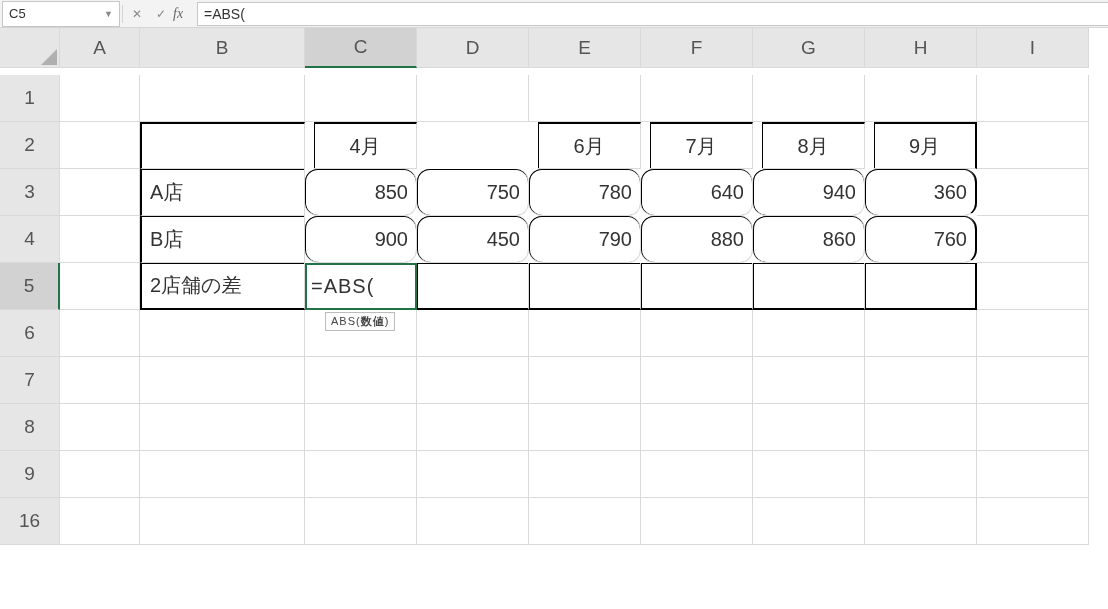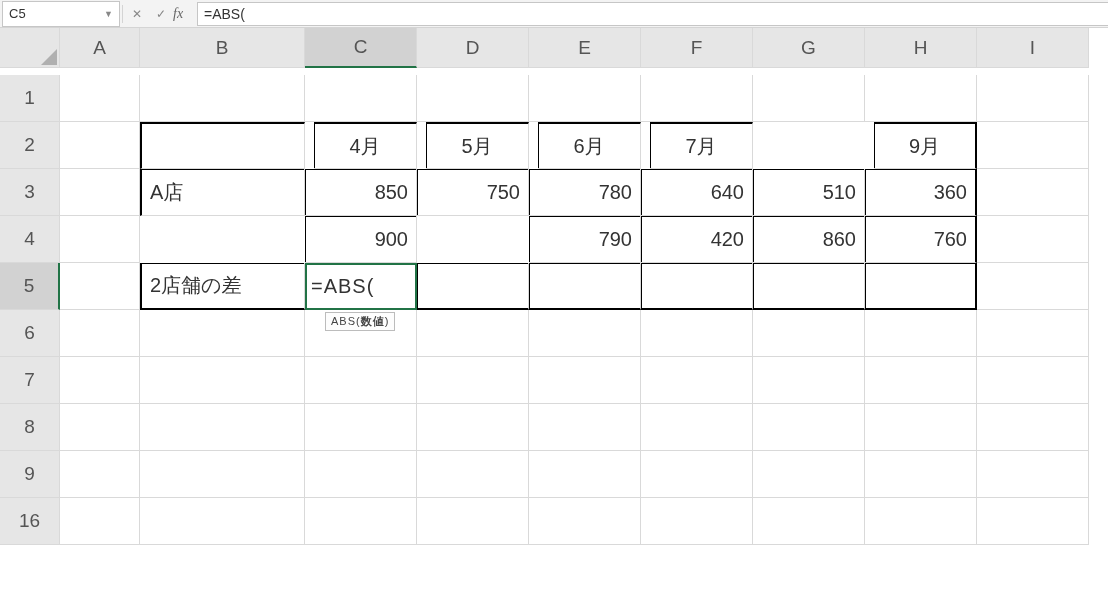--- a/index.html
+++ b/index.html
@@ -109,21 +109,21 @@
   .rowhead.active { background: #d2d2d2; border-right: 2px solid #217346; }
 
   .cell {
     background: #fff;
     position: relative;
     display: flex;
     align-items: center;
     padding: 0 8px;
     font-size: 20px;
   }
-  .cell.num { justify-content: flex-end; }
+  .cell.num { justify-content: flex-end; border-radius: 13px; }
   .cell.ctr { justify-content: center; }
   .cell.lft { justify-content: flex-start; }
 
   
   .bt { border-top: 2px solid #000 !important; }
   .bl { border-left: 2px solid #000 !important; }
   .br { border-right: 2px solid #000 !important; }
   .bb { border-bottom: 2px solid #000 !important; }
   .bti { box-shadow: inset 0 1px 0 #000; }
   .bli { box-shadow: inset 1px 0 0 #000; margin-left: 9px; }
@@ -196,42 +196,44 @@
   <div class="cell" style="grid-column:6;grid-row:2"></div>
   <div class="cell" style="grid-column:7;grid-row:2"></div>
   <div class="cell" style="grid-column:8;grid-row:2"></div>
   <div class="cell" style="grid-column:9;grid-row:2"></div>
   <div class="cell" style="grid-column:10;grid-row:2"></div>
 
   <div class="rowhead" style="grid-row:3">2</div>
   <div class="cell" style="grid-column:2;grid-row:3"></div>
   <div class="cell bt bl" style="grid-column:3;grid-row:3"></div>
   <div class="cell ctr bt bli" style="grid-column:4;grid-row:3">4月</div>
-  <div class="cell ctr bt bli" style="grid-column:5;grid-row:3">5月</div>
   <div class="cell ctr bt bli" style="grid-column:6;grid-row:3">6月</div>
   <div class="cell ctr bt bli" style="grid-column:7;grid-row:3">7月</div>
+  <div class="cell ctr bt bli" style="grid-column:8;grid-row:3">8月</div>
   <div class="cell ctr bt bli br" style="grid-column:9;grid-row:3">9月</div>
   <div class="cell" style="grid-column:10;grid-row:3"></div>
 
   <div class="rowhead" style="grid-row:4">3</div>
   <div class="cell" style="grid-column:2;grid-row:4"></div>
   <div class="cell lft bl bti" style="grid-column:3;grid-row:4">A店</div>
   <div class="cell num btli" style="grid-column:4;grid-row:4">850</div>
   <div class="cell num btli" style="grid-column:5;grid-row:4">750</div>
   <div class="cell num btli" style="grid-column:6;grid-row:4">780</div>
   <div class="cell num btli" style="grid-column:7;grid-row:4">640</div>
-  <div class="cell num btli" style="grid-column:8;grid-row:4">510</div>
+  <div class="cell num btli" style="grid-column:8;grid-row:4">940</div>
   <div class="cell num btli br" style="grid-column:9;grid-row:4">360</div>
   <div class="cell" style="grid-column:10;grid-row:4"></div>
 
   <div class="rowhead" style="grid-row:5">4</div>
   <div class="cell" style="grid-column:2;grid-row:5"></div>
+  <div class="cell lft bl bti" style="grid-column:3;grid-row:5">B店</div>
   <div class="cell num btli" style="grid-column:4;grid-row:5">900</div>
+  <div class="cell num btli" style="grid-column:5;grid-row:5">450</div>
   <div class="cell num btli" style="grid-column:6;grid-row:5">790</div>
-  <div class="cell num btli" style="grid-column:7;grid-row:5">420</div>
+  <div class="cell num btli" style="grid-column:7;grid-row:5">880</div>
   <div class="cell num btli" style="grid-column:8;grid-row:5">860</div>
   <div class="cell num btli br" style="grid-column:9;grid-row:5">760</div>
   <div class="cell" style="grid-column:10;grid-row:5"></div>
 
   <div class="rowhead active" style="grid-row:6">5</div>
   <div class="cell" style="grid-column:2;grid-row:6"></div>
   <div class="cell lft bl bti bb" style="grid-column:3;grid-row:6">2店舗の差</div>
   <div class="cell lft editing" style="grid-column:4;grid-row:6">
     <span>=ABS(</span>
     <div class="tooltip"><span>ABS</span>(<b>数値</b>)</div>

